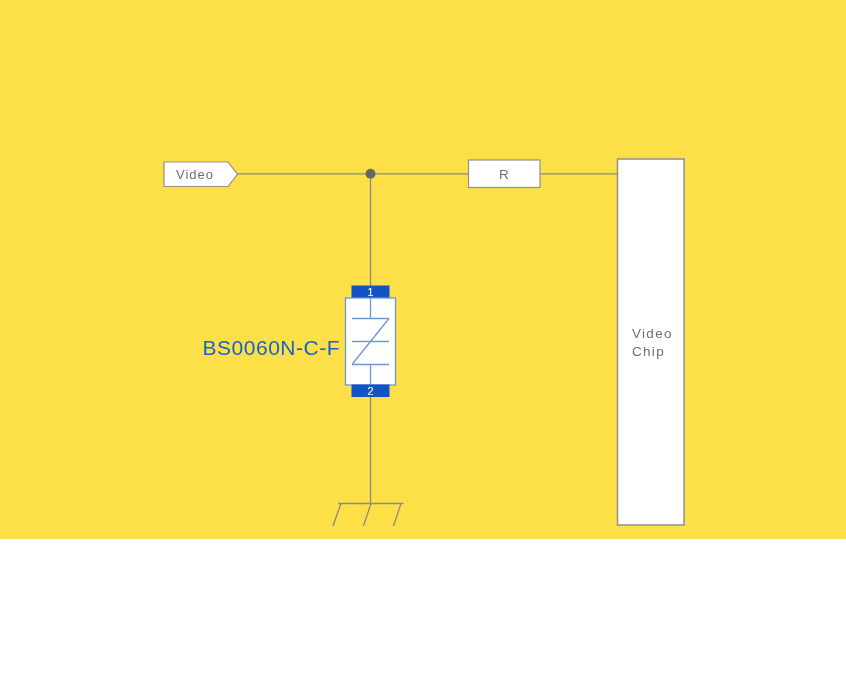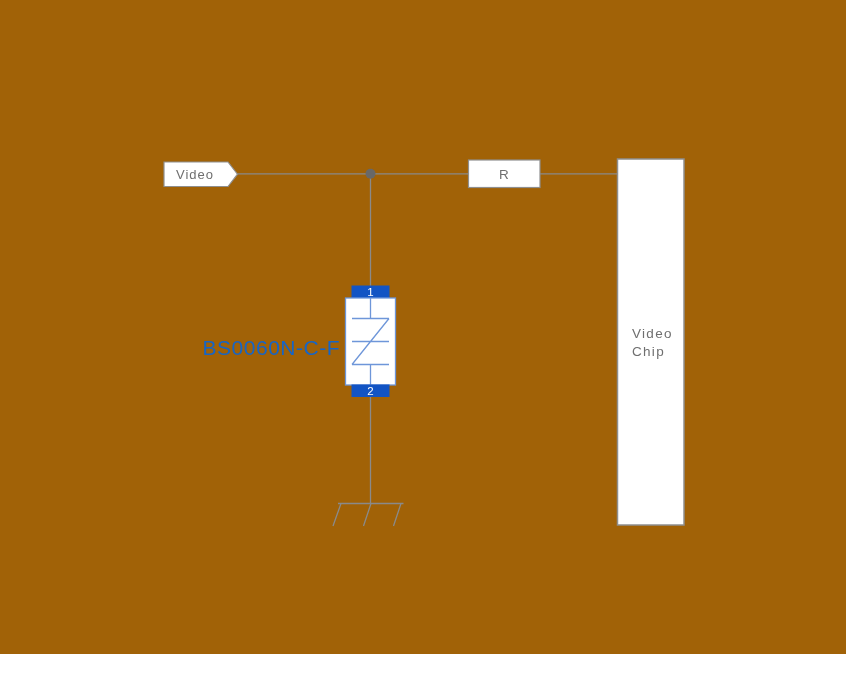--- a/index.html
+++ b/index.html
@@ -3,22 +3,22 @@
 <meta charset="utf-8">
 <style>
   html, body {
     margin: 0;
     padding: 0;
     background: #ffffff;
   }
   .canvas {
     position: relative;
     width: 846px;
-    height: 654px;
-    background: #a16207;
+    height: 539px;
+    background: #fde047;
     overflow: hidden;
     font-family: "Liberation Sans", sans-serif;
   }
   svg text {
     font-family: "Liberation Sans", sans-serif;
     user-select: none;
   }
   .net-text   { font-size: 13px; letter-spacing: 1px;   fill: #6f6f6f; }
   .ref-text   { font-size: 13.5px; letter-spacing: 0.5px; fill: #6f6f6f; }
   .chip-text  { font-size: 13.5px; letter-spacing: 1.3px; fill: #6f6f6f; }

